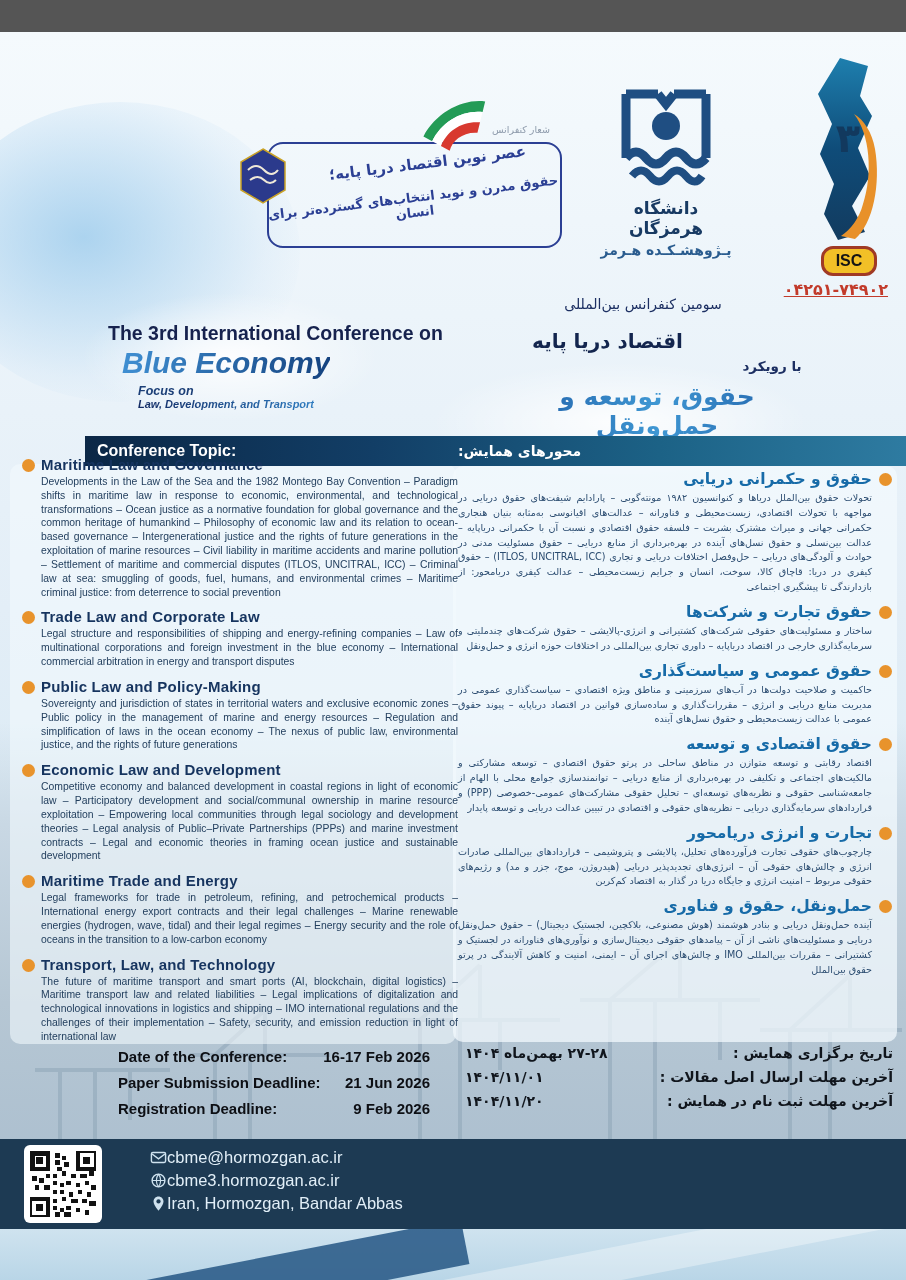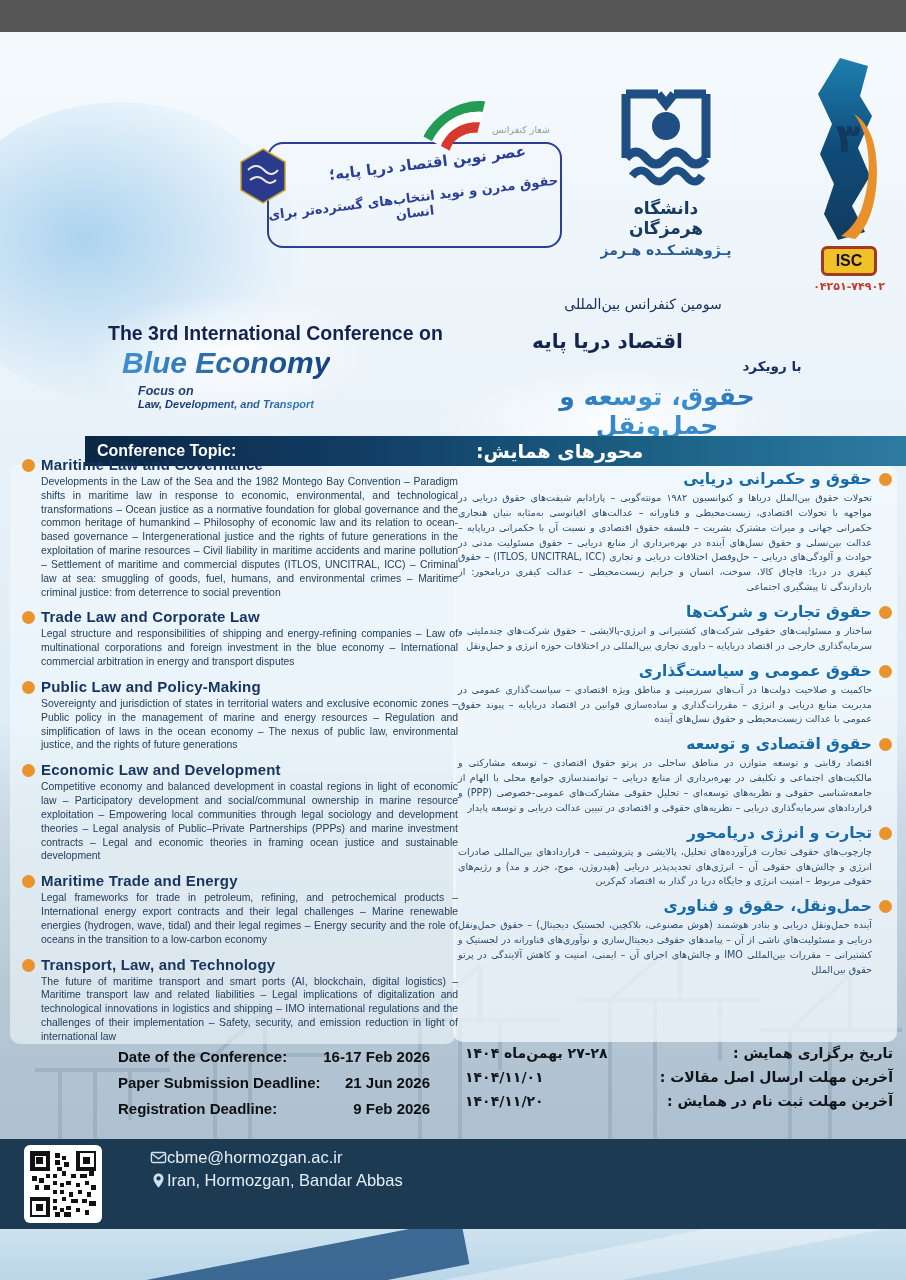--- a/index.html
+++ b/index.html
@@ -31,23 +31,23 @@
     font-weight:bold;font-size:15px;color:#2b3f94;z-index:4;}
   .callig2{position:absolute;left:268px;top:158px;width:292px;text-align:center;transform:rotate(-7deg);
     font-weight:bold;font-size:13px;color:#2b3f94;z-index:4;}
   .flag{position:absolute;left:418px;top:60px;z-index:4;transform:rotate(-8deg);}
   .seal{position:absolute;left:238px;top:116px;z-index:5;}
   .uni{position:absolute;left:594px;top:56px;width:144px;text-align:center;z-index:3;}
   .uni-name{margin-top:6px;font-weight:bold;font-size:17px;color:#183a63;direction:rtl;}
   .uni-inst{margin-top:4px;font-weight:bold;font-size:14px;color:#2a5c8f;direction:rtl;letter-spacing:1px;}
   .conf3{position:absolute;left:810px;top:24px;z-index:3;}
   .isc{position:absolute;left:810px;top:214px;width:78px;text-align:center;z-index:3;}
-  .isc-box{width:56px;height:30px;background:#f2c027;border:3px solid #a03a25;border-radius:6px;
+  .isc-box{width:56px;height:30px;background:#f2c027;border:3px solid #a03a25;border-radius:12px;
     color:#141414;font:900 16px "Liberation Sans",sans-serif;display:flex;align-items:center;justify-content:center;margin:0 auto;}
-  .isc-code{margin-top:4px;color:#c23b2b;font-weight:bold;font-size:11px;direction:rtl;}
+  .isc-code{margin-top:4px;color:#c23b2b;font-weight:bold;font-size:16px;direction:rtl;text-decoration:underline;}
 
   
   .ten{position:absolute;z-index:3;font-family:"Liberation Sans",sans-serif;}
   .ten1{left:108px;top:290px;font-weight:bold;font-size:19.5px;color:#16224e;}
   .ten2{left:122px;top:314px;font-weight:bold;font-style:italic;font-size:30px;
     background:linear-gradient(90deg,#3f8fd2,#14427f);-webkit-background-clip:text;background-clip:text;color:transparent;}
   .ten3{left:138px;top:352px;font-weight:bold;font-style:italic;font-size:12.5px;color:#1c3f77;}
   .ten4{left:138px;top:366px;font-weight:bold;font-style:italic;font-size:11px;
     background:linear-gradient(90deg,#122a63,#2f7cc0);-webkit-background-clip:text;background-clip:text;color:transparent;}
   .tfa{position:absolute;z-index:3;direction:rtl;text-align:center;}
@@ -55,21 +55,21 @@
   .tfa2{left:510px;top:297px;width:195px;font-weight:bold;font-size:20px;color:#13254e;}
   .tfa3{left:733px;top:326px;width:78px;font-weight:bold;font-size:13.5px;color:#1c2f62;}
   .tfa4{left:498px;top:350px;width:318px;font-weight:bold;font-size:25px;
     background:linear-gradient(90deg,#1d5aa4,#3f97d3,#1d5aa4);-webkit-background-clip:text;background-clip:text;color:transparent;}
 
   
   .topics-bar{position:absolute;left:85px;top:404px;width:821px;height:30px;z-index:3;
     background:linear-gradient(90deg,#0b2746 0%,#123e66 35%,#1c6286 70%,#2e7ba1 100%);
     display:flex;align-items:center;}
   .bar-en{margin-left:12px;font:bold 16px "Liberation Sans",sans-serif;color:#fff;}
-  .bar-fa{position:absolute;left:391px;font-weight:bold;font-size:19px;color:#fff;direction:rtl;text-align:center;}
+  .bar-fa{position:absolute;left:373px;font-weight:bold;font-size:14px;color:#fff;direction:rtl;text-align:center;}
 
   
   .col-en{position:absolute;left:22px;top:424px;width:436px;z-index:3;font-family:"Liberation Sans",sans-serif;}
   .topic-en{display:grid;grid-template-columns:19px 1fr;margin-bottom:9px;}
   .bullet{width:13px;height:13px;border-radius:50%;background:#e8932c;margin-top:3px;}
   .t-title-en{font-weight:bold;font-size:15px;color:#16345f;margin-bottom:2px;letter-spacing:.2px;}
   .t-body-en{grid-column:2;font-size:10.4px;line-height:1.33;text-align:justify;color:#24405f;}
   .col-fa{position:absolute;left:458px;top:438px;width:434px;z-index:3;direction:rtl;}
   .topic-fa{display:grid;grid-template-columns:20px 1fr;margin-bottom:8px;}
   .t-title-fa{font-weight:bold;font-size:15.5px;color:#176ba8;margin-bottom:3px;}
@@ -293,20 +293,27 @@
     <div class="c-list">
       <div class="c-row">
         <svg class="c-ico" viewBox="0 0 24 24">
           <rect x="2" y="5" width="20" height="14" rx="2" fill="none" stroke="#cfe2ef" stroke-width="2"></rect>
           <path d="M3 7 L12 14 L21 7" fill="none" stroke="#cfe2ef" stroke-width="2"></path>
         </svg>
         <span>cbme@hormozgan.ac.ir</span>
       </div>
       <div class="c-row">
         <svg class="c-ico" viewBox="0 0 24 24">
+          <circle cx="12" cy="12" r="9" fill="none" stroke="#cfe2ef" stroke-width="2"></circle>
+          <path d="M3 12 H21 M12 3 C8 8 8 16 12 21 M12 3 C16 8 16 16 12 21" fill="none" stroke="#cfe2ef" stroke-width="1.6"></path>
+        </svg>
+        <span>cbme3.hormozgan.ac.ir</span>
+      </div>
+      <div class="c-row">
+        <svg class="c-ico" viewBox="0 0 24 24">
           <path d="M12 2 C8 2 5 5 5 9 C5 14 12 22 12 22 C12 22 19 14 19 9 C19 5 16 2 12 2 Z" fill="#cfe2ef"></path>
           <circle cx="12" cy="9" r="3" fill="#1d3a53"></circle>
         </svg>
         <span>Iran, Hormozgan, Bandar Abbas</span>
       </div>
     </div>
   </div>
 
 </div>
 

